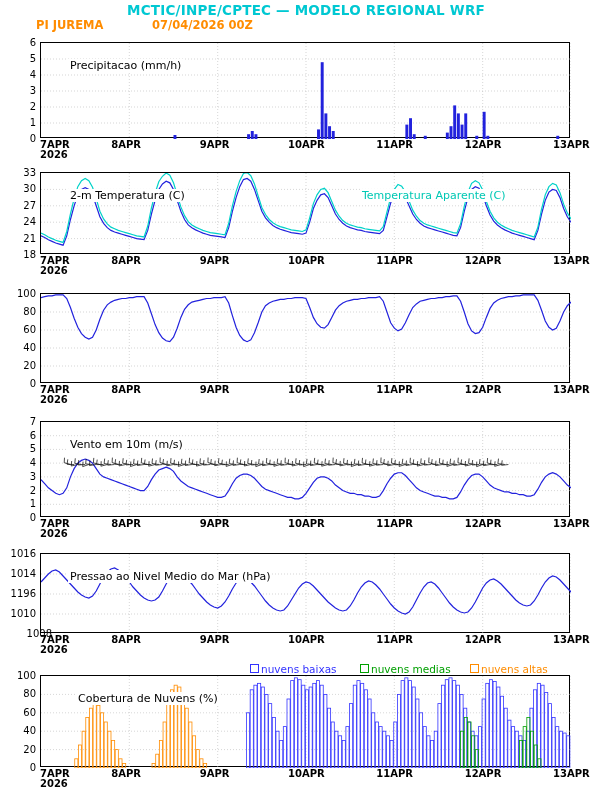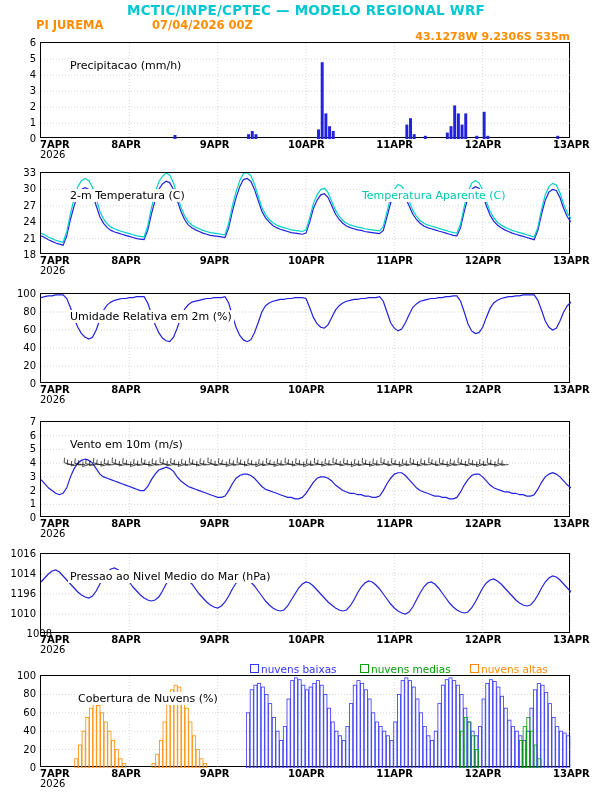--- a/index.html
+++ b/index.html
@@ -29,35 +29,34 @@
   }
   .ptitle-cyan{color:#00c8b4;}
   .ytick{
     position:absolute;right:0;font-size:10px;color:#000;text-align:right;
     transform:translateY(-50%);white-space:nowrap;
   }
   .xtick{
     position:absolute;font-size:10px;color:#000;white-space:nowrap;font-weight:bold;
   }
   .xtick2{
-    position:absolute;font-size:10px;color:#000;white-space:nowrap;font-weight:normal;
+    position:absolute;font-size:10px;color:#000;white-space:nowrap;font-weight:bold;
   }
   .legend-item{position:absolute;font-size:10.5px;white-space:nowrap;}
   .legend-sq{display:inline-block;width:7px;height:7px;border:1px solid #000;margin-right:2px;vertical-align:0px;}
   svg{display:block;}
 </style>
 </head>
 <body>
 
 <div class="wrap">
 
   <div class="hdr-title">MCTIC/INPE/CPTEC — MODELO REGIONAL WRF</div>
   <div class="hdr-sub">PI JUREMA</div>
   <div class="hdr-sub2">07/04/2026 00Z</div>
-  <div class="hdr-coord">43.1278W 9.2306S 535m</div>
 
   <div id="panels">
       <div class="panel" style="top: 42px; width: 530px; height: 96px;">
         <div class="plotbox" style="width:530px;height:96px;">
           <svg width="530" height="96" style="position:absolute;left:0;top:0;">
             <line x1="0" y1="80.0" x2="530" y2="80.0" stroke="#bbbbbb" stroke-width="0.6" stroke-dasharray="1,2"></line>
             <line x1="0" y1="64.0" x2="530" y2="64.0" stroke="#bbbbbb" stroke-width="0.6" stroke-dasharray="1,2"></line>
             <line x1="0" y1="48.0" x2="530" y2="48.0" stroke="#bbbbbb" stroke-width="0.6" stroke-dasharray="1,2"></line>
             <line x1="0" y1="32.0" x2="530" y2="32.0" stroke="#bbbbbb" stroke-width="0.6" stroke-dasharray="1,2"></line>
             <line x1="0" y1="16.0" x2="530" y2="16.0" stroke="#bbbbbb" stroke-width="0.6" stroke-dasharray="1,2"></line>
@@ -167,21 +166,20 @@
         <div class="ytick" style="top:18.0px;left:-40px;width:36px;">80</div>
         <div class="ytick" style="top:0.0px;left:-40px;width:36px;">100</div>
         <div class="xtick" style="left:0.0px;top:91px;">7APR</div>
         <div class="xtick" style="left:71.3px;top:91px;">8APR</div>
         <div class="xtick" style="left:159.7px;top:91px;">9APR</div>
         <div class="xtick" style="left:248.0px;top:91px;">10APR</div>
         <div class="xtick" style="left:336.3px;top:91px;">11APR</div>
         <div class="xtick" style="left:424.7px;top:91px;">12APR</div>
         <div class="xtick" style="left:513.0px;top:91px;">13APR</div>
         <div class="xtick2" style="left:0px;top:101px;">2026</div>
-        <div class="ptitle" style="left:28px;top:-12px;background:#fff;padding:0 2px;">Umidade Relativa em 2m (%)</div>
       </div>
       <div class="panel" style="top: 421px; width: 530px; height: 96px;">
         <div class="plotbox" style="width:530px;height:96px;">
           <svg width="530" height="96" style="position:absolute;left:0;top:0;">
             <line x1="0" y1="82.3" x2="530" y2="82.3" stroke="#bbbbbb" stroke-width="0.6" stroke-dasharray="1,2"></line>
             <line x1="0" y1="68.6" x2="530" y2="68.6" stroke="#bbbbbb" stroke-width="0.6" stroke-dasharray="1,2"></line>
             <line x1="0" y1="54.9" x2="530" y2="54.9" stroke="#bbbbbb" stroke-width="0.6" stroke-dasharray="1,2"></line>
             <line x1="0" y1="41.1" x2="530" y2="41.1" stroke="#bbbbbb" stroke-width="0.6" stroke-dasharray="1,2"></line>
             <line x1="0" y1="27.4" x2="530" y2="27.4" stroke="#bbbbbb" stroke-width="0.6" stroke-dasharray="1,2"></line>
             <line x1="0" y1="13.7" x2="530" y2="13.7" stroke="#bbbbbb" stroke-width="0.6" stroke-dasharray="1,2"></line>

